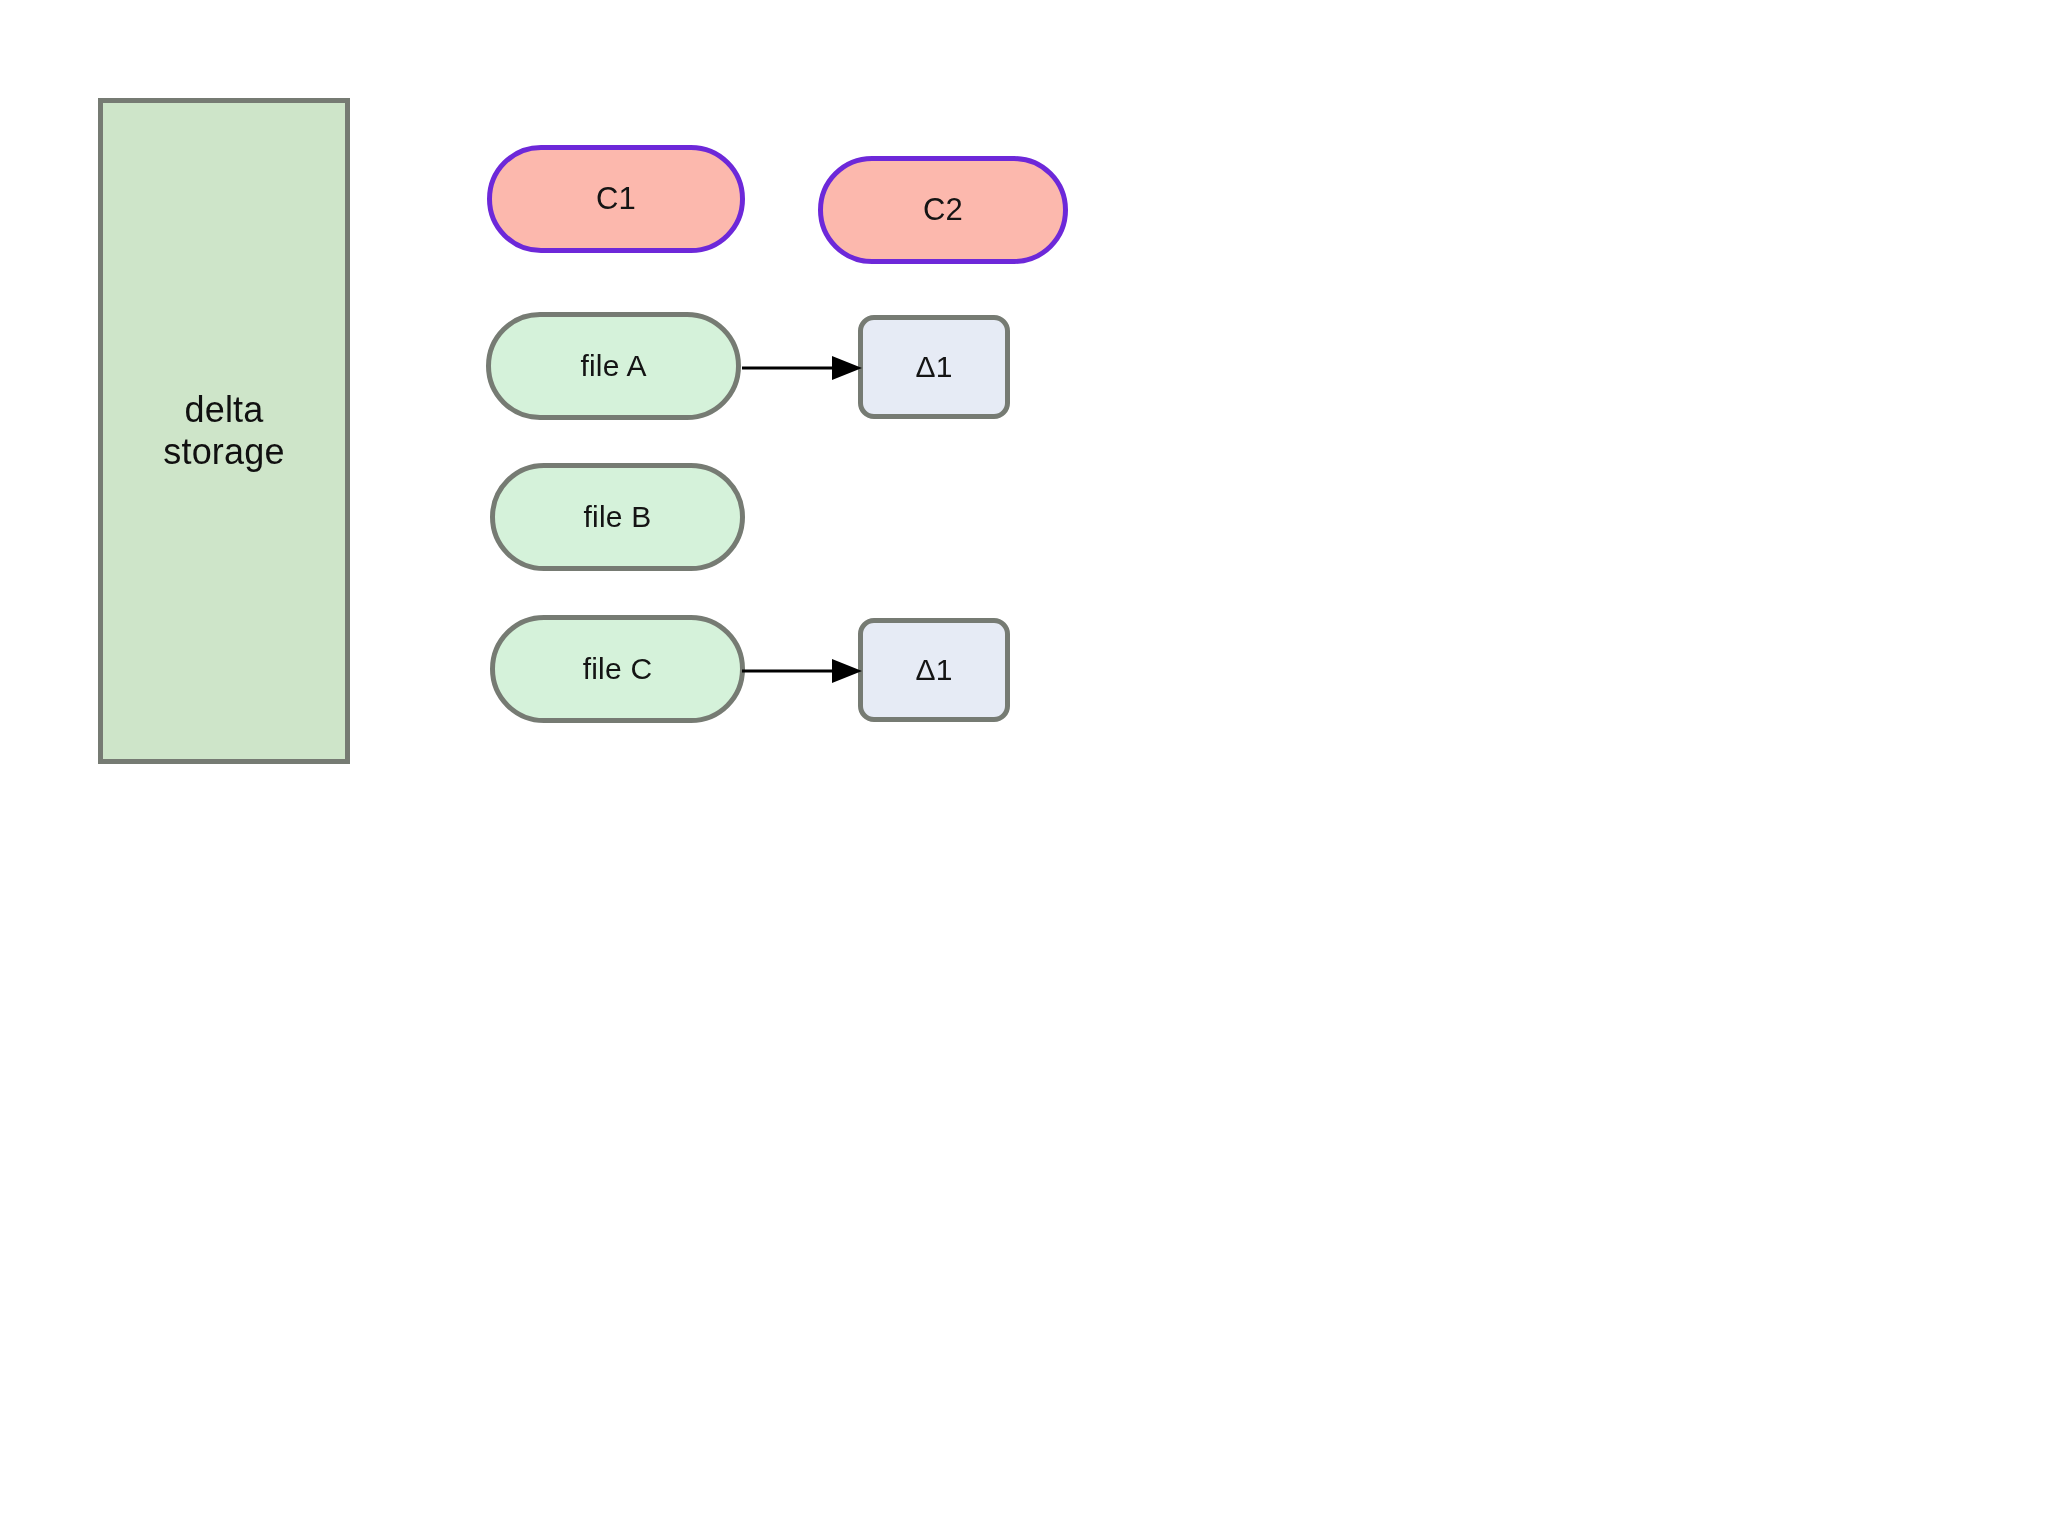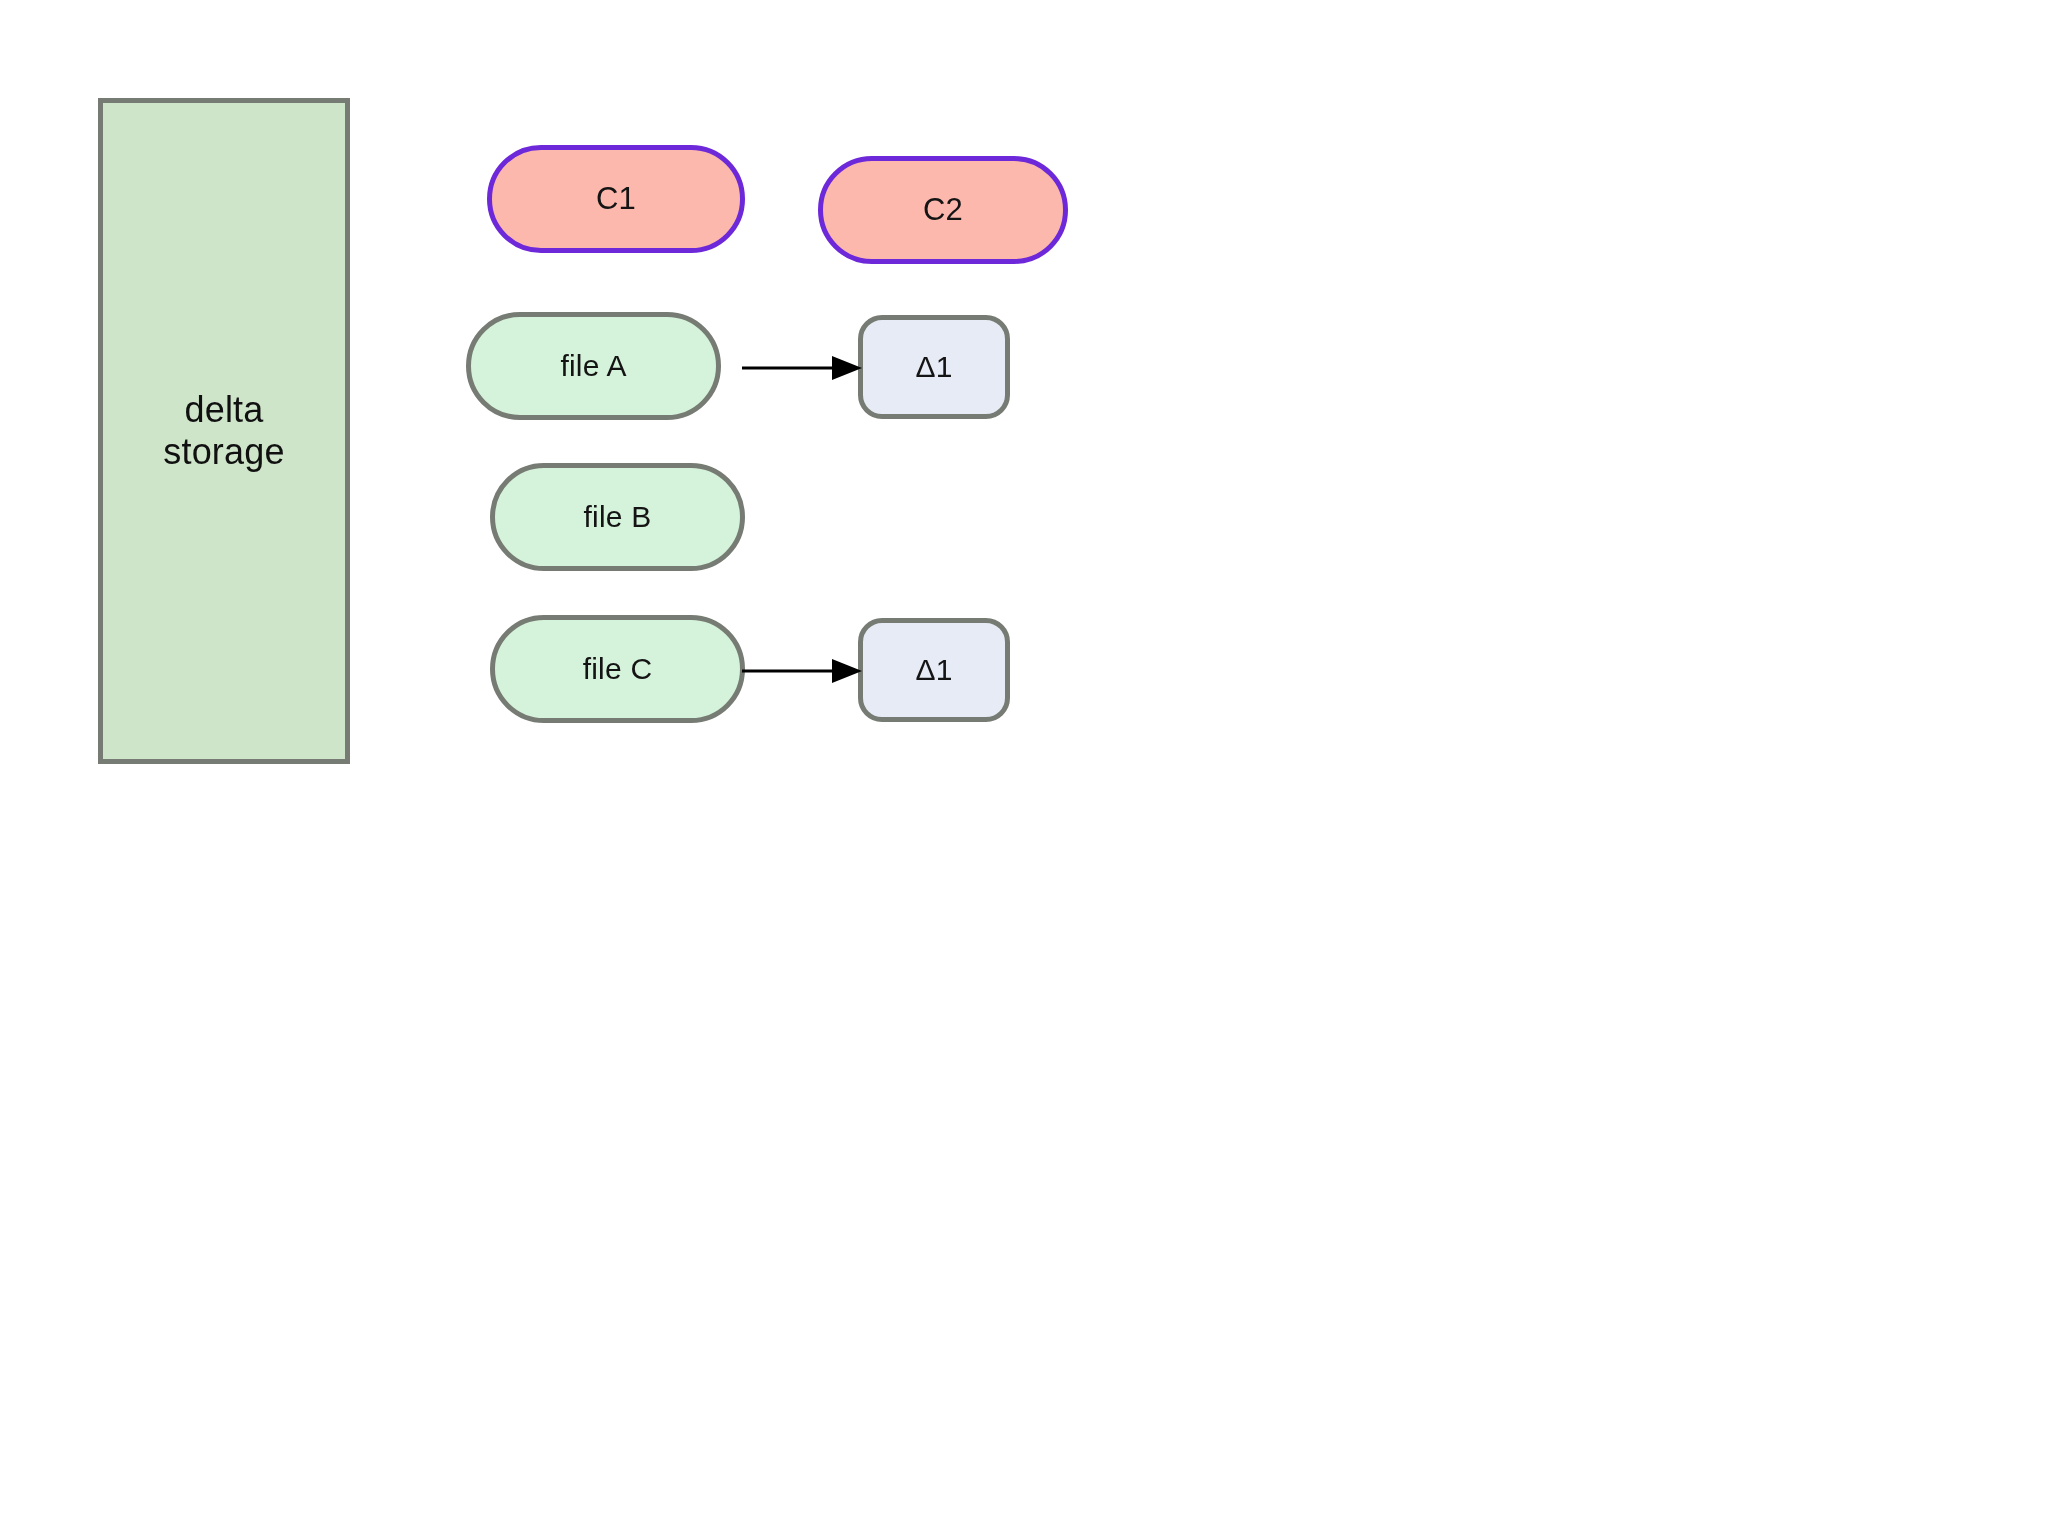--- a/index.html
+++ b/index.html
@@ -61,30 +61,30 @@
   }
   .node-file {
     background: #d5f2da;
     border: 5px solid #767b73;
     border-radius: 56px;
     font-size: 30px;
   }
   .node-delta {
     background: #e6ebf5;
     border: 5px solid #767b73;
-    border-radius: 24px;
+    border-radius: 16px;
     font-size: 30px;
   }
 
   
   #node-c1 { left: 487px;  top: 145px; width: 258px; height: 108px; }
   #node-c2 { left: 818px;  top: 156px; width: 250px; height: 108px; }
 
   
-  #node-file-a { left: 466px; top: 312px; width: 255px; height: 108px; }
+  #node-file-a { left: 486px; top: 312px; width: 255px; height: 108px; }
   #node-file-b { left: 490px; top: 463px; width: 255px; height: 108px; }
   #node-file-c { left: 490px; top: 615px; width: 255px; height: 108px; }
 
   
   #node-delta-a { left: 858px; top: 315px; width: 152px; height: 104px; }
   #node-delta-c { left: 858px; top: 618px; width: 152px; height: 104px; }
 
   
   .arrow-svg {
     position: absolute;

